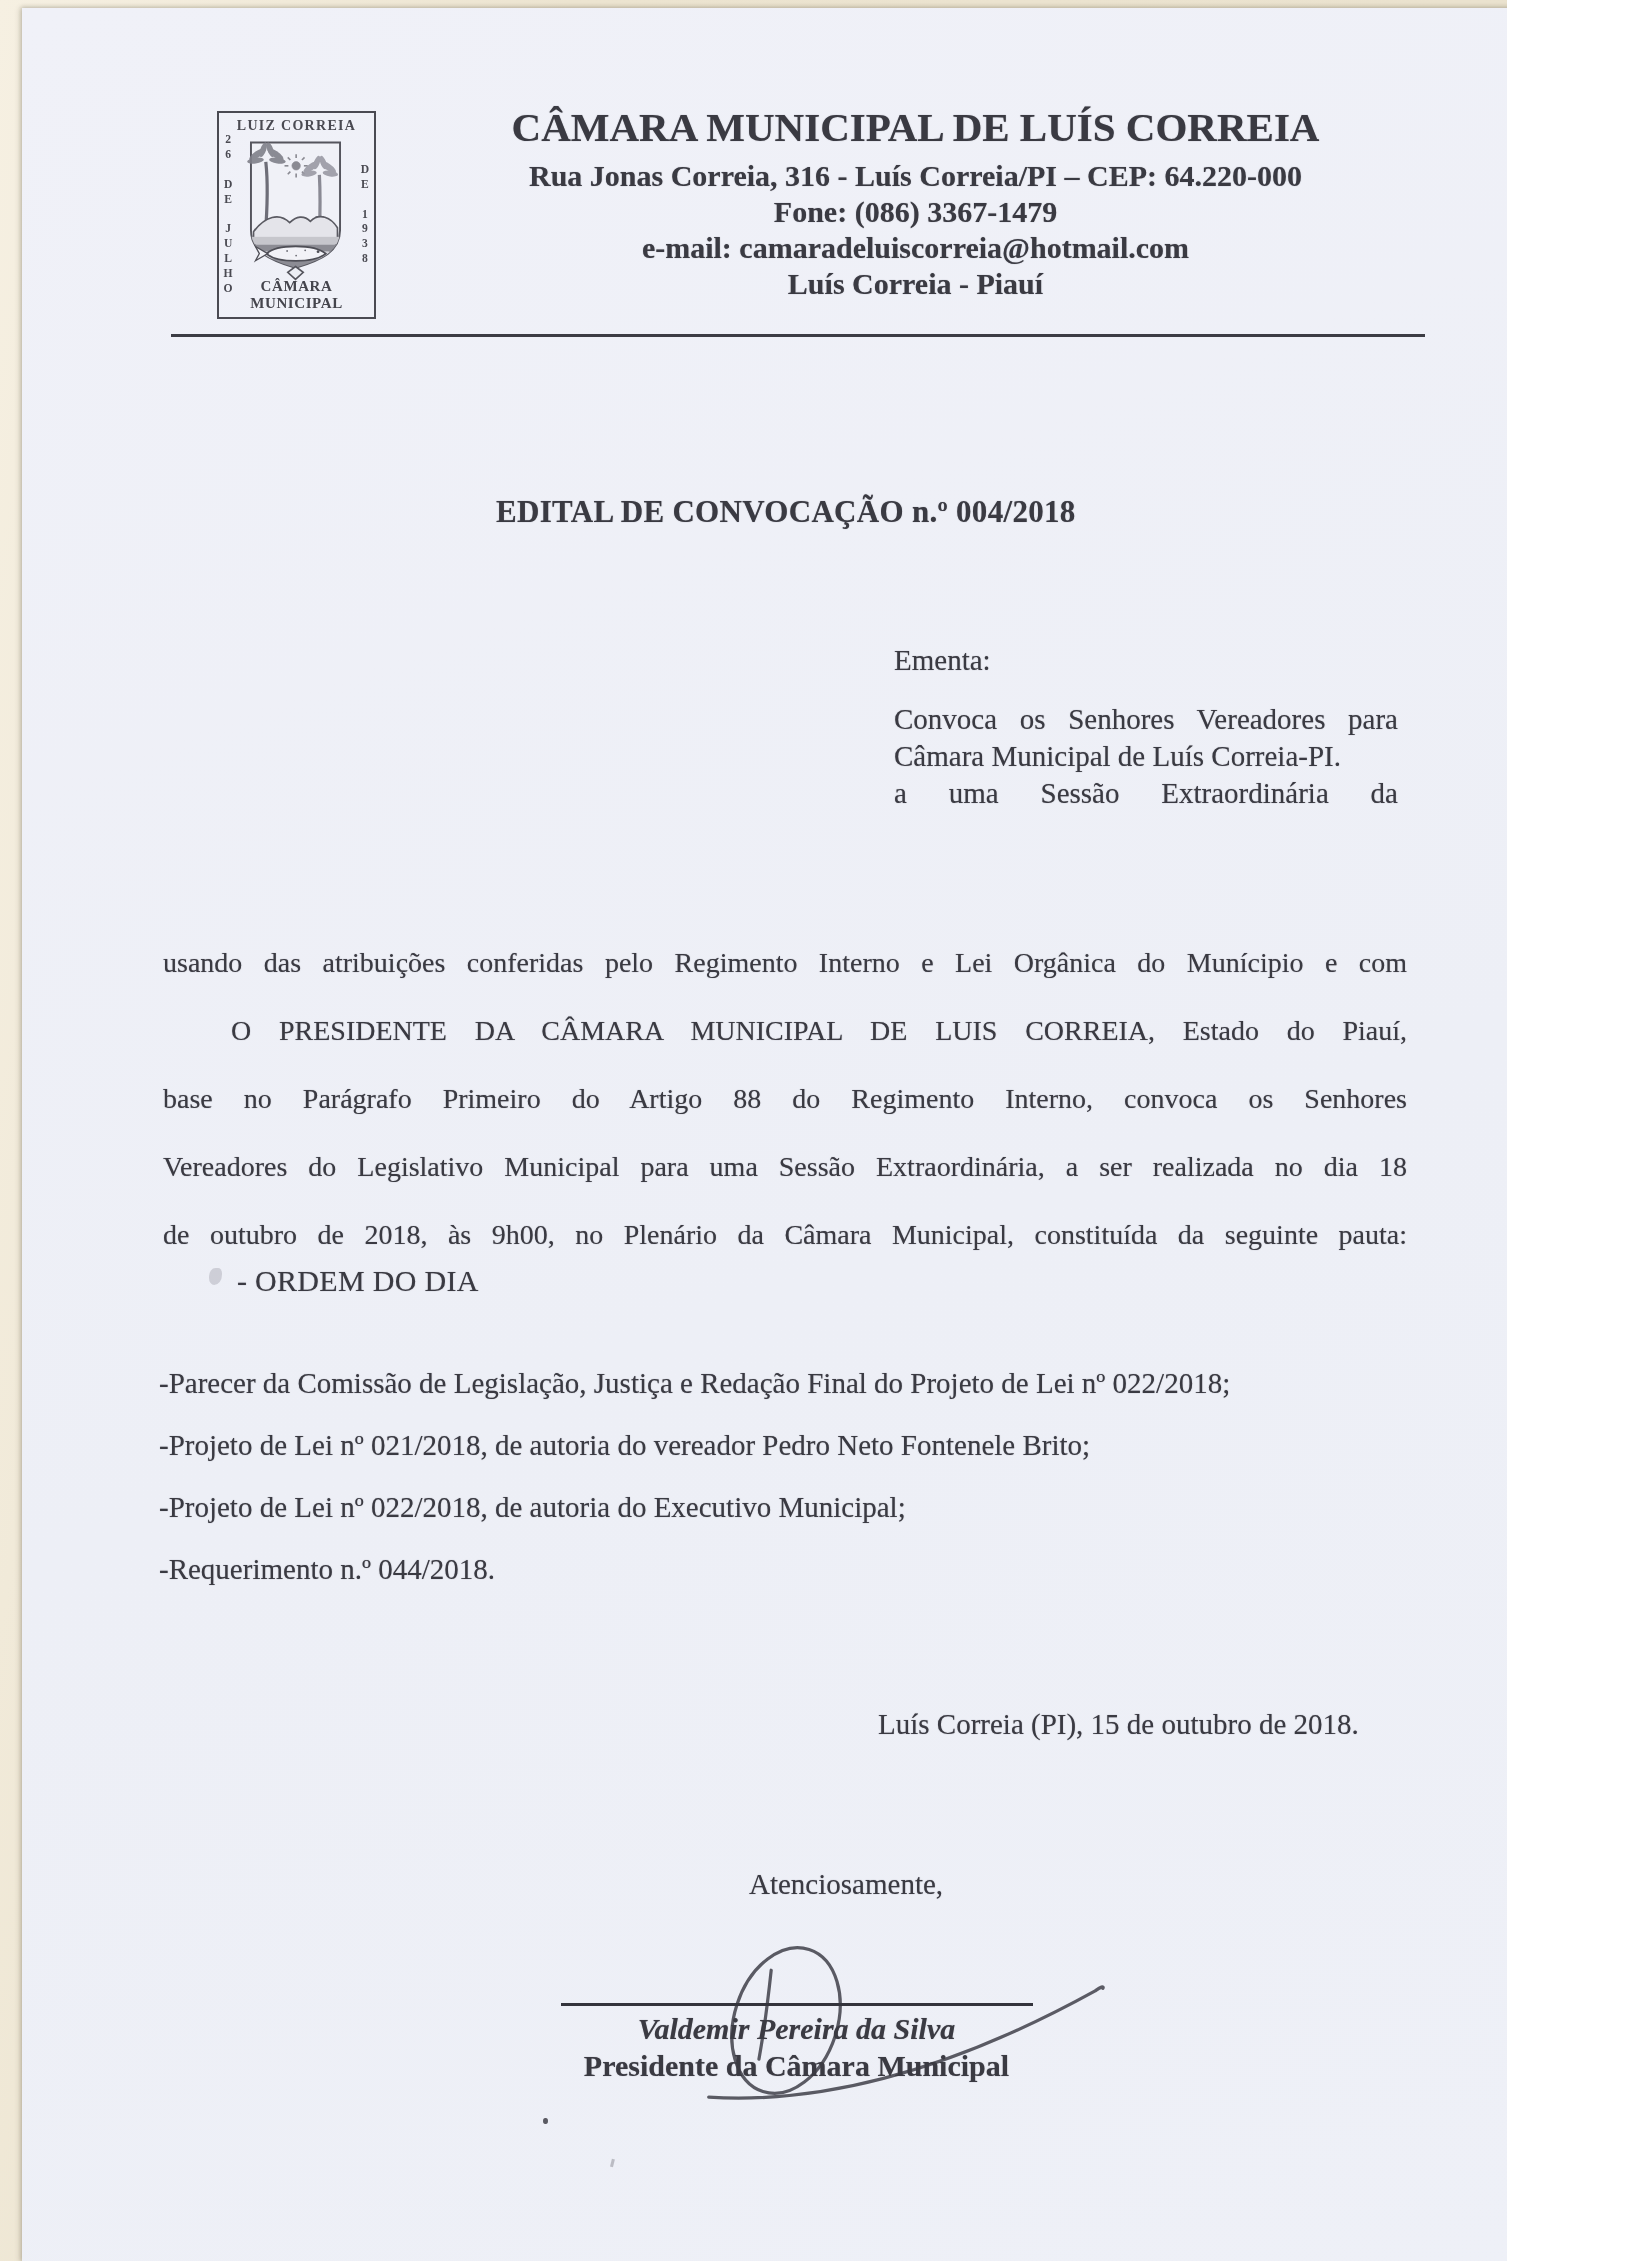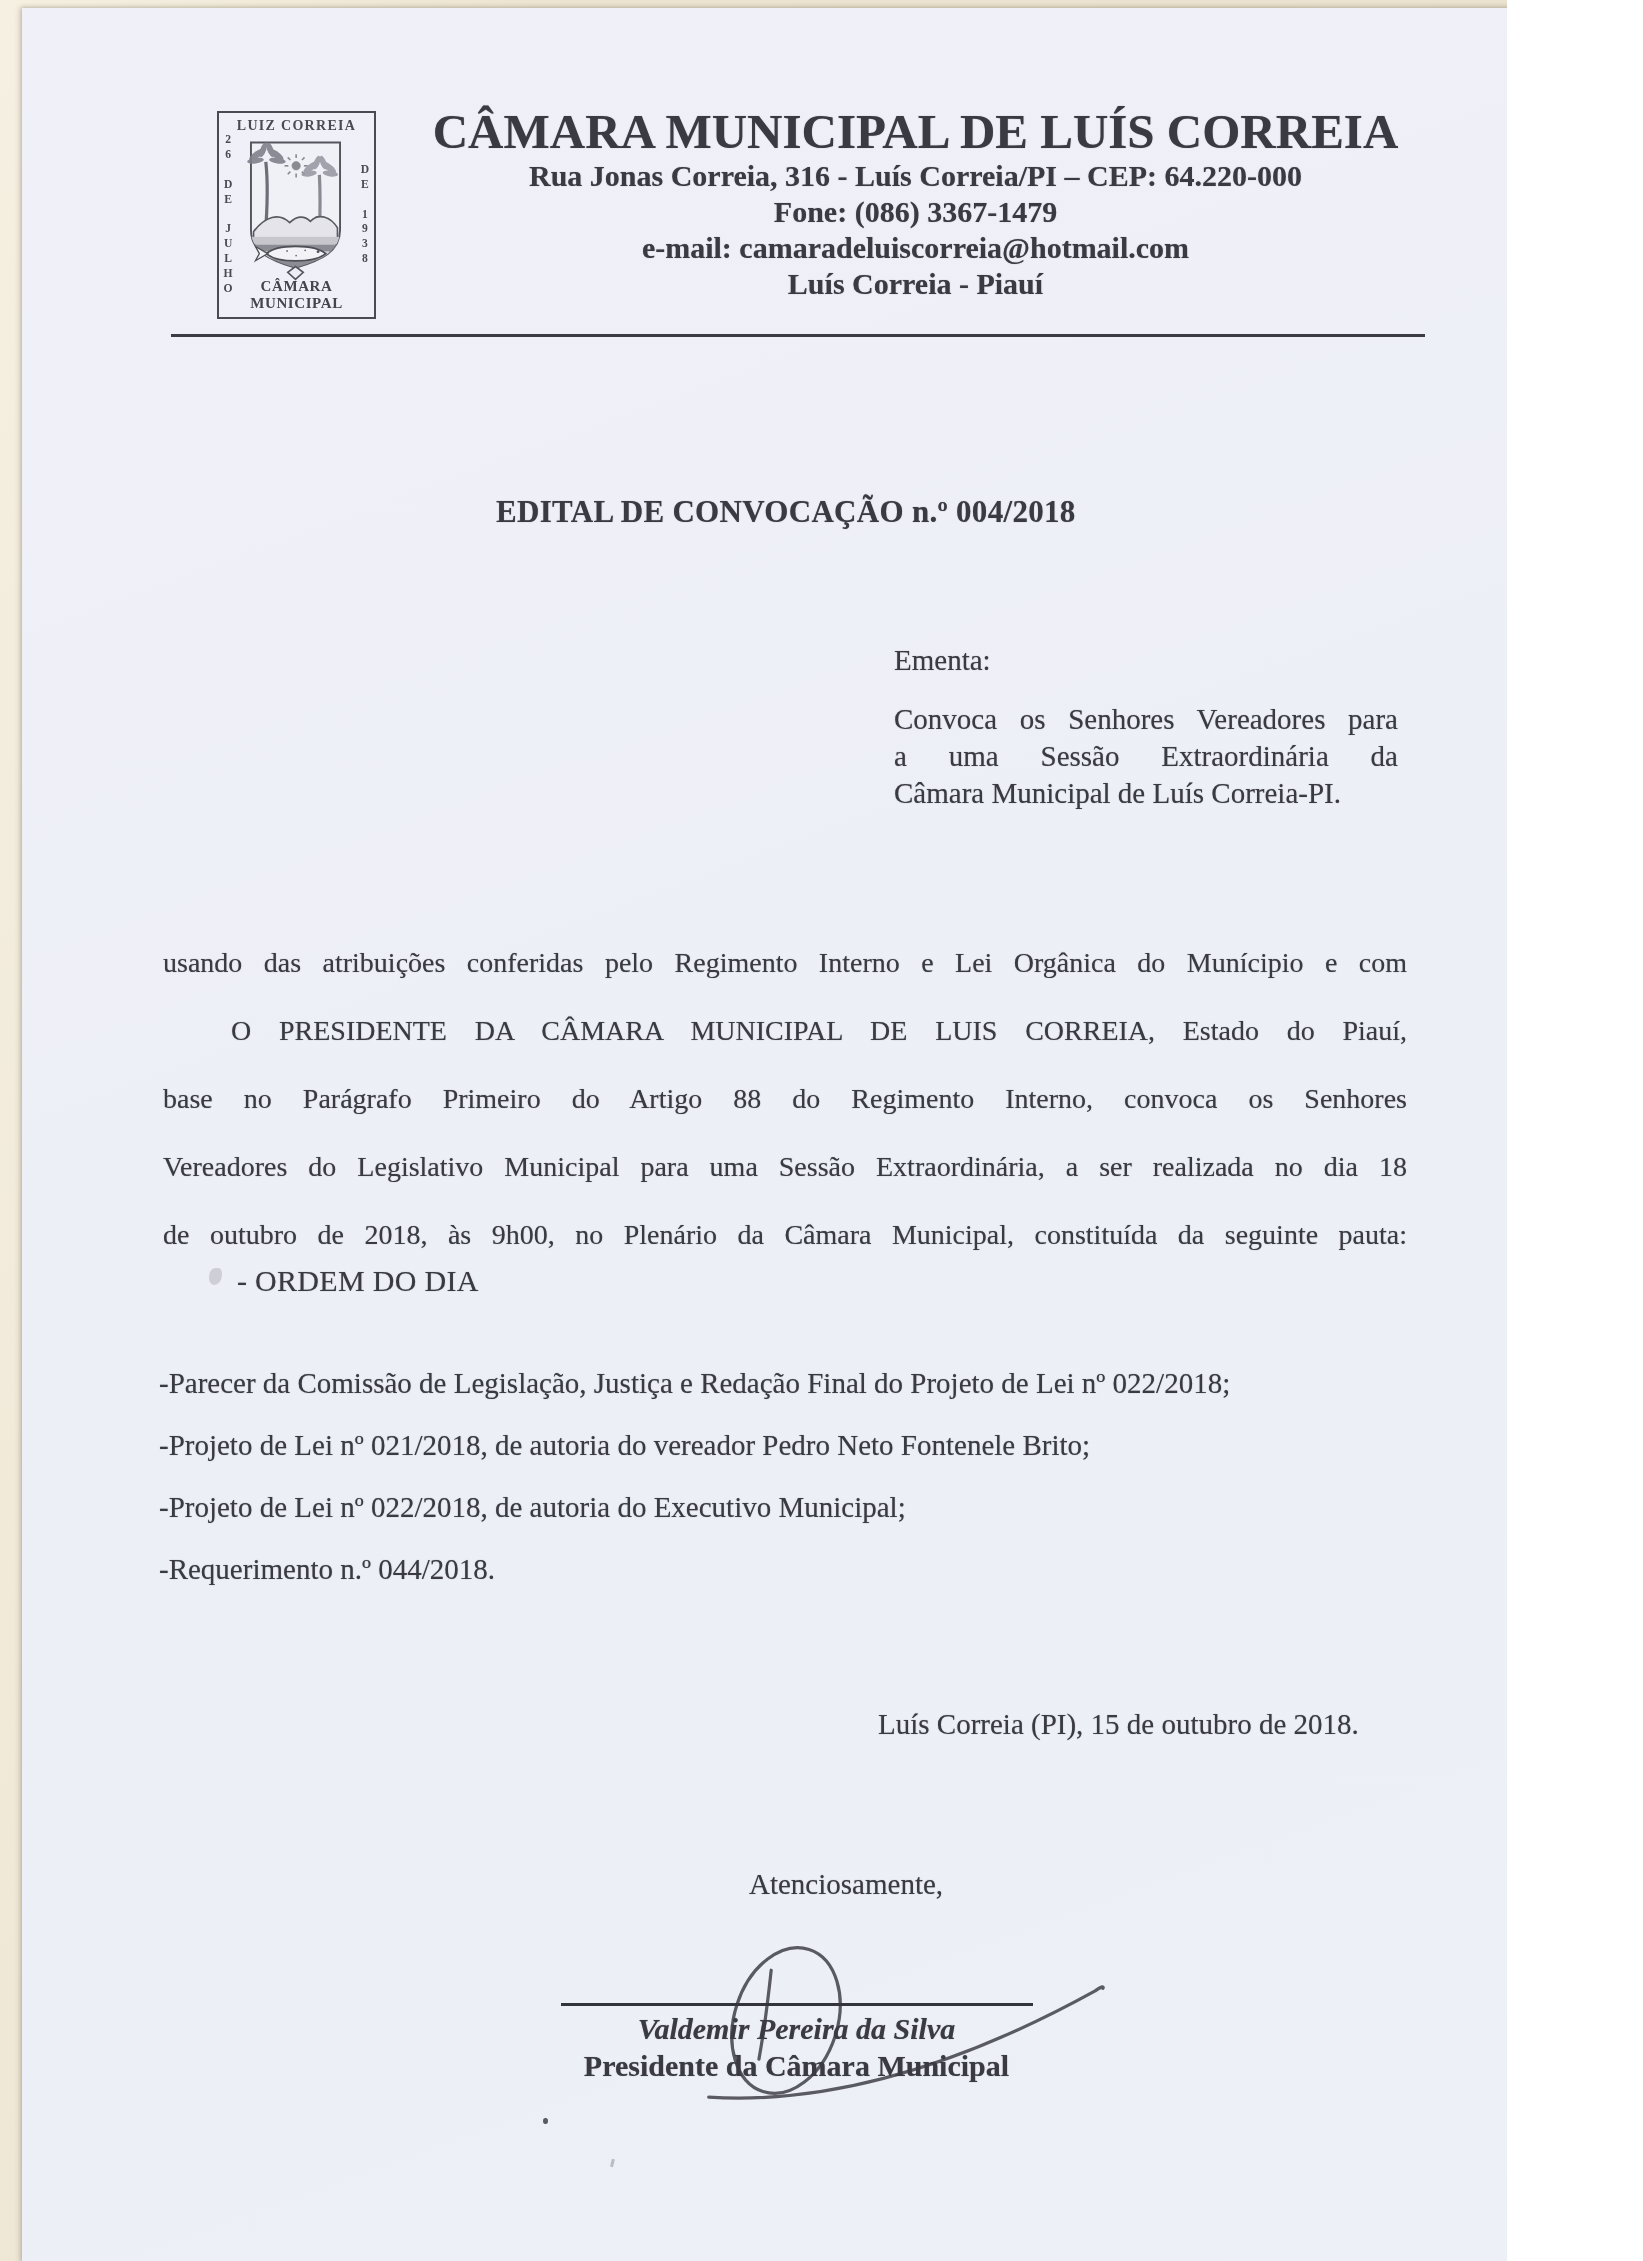--- a/index.html
+++ b/index.html
@@ -28,21 +28,21 @@
     font-size:15px;font-weight:bold;letter-spacing:0.6px;color:#45454d;}
   .crest-side{position:absolute;top:50%;transform:translateY(-50%);
     writing-mode:vertical-rl;text-orientation:upright;letter-spacing:1.9px;
     font-size:11.6px;font-weight:bold;color:#4a4a52;white-space:nowrap;}
   .crest-side.left{left:2.6px;}
   .crest-side.right{right:2.6px;}
   .crest-shield{position:absolute;left:28px;top:27px;}
 
   .header-text{position:absolute;left:387px;top:0;width:1057px;text-align:center;}
   .org-name{position:absolute;top:103px;left:0;width:100%;
-    font-size:49px;font-weight:bold;letter-spacing:0px;}
+    font-size:41px;font-weight:bold;letter-spacing:0px;}
   .hline{position:absolute;left:0;width:100%;font-size:30px;font-weight:bold;}
   .addr{top:159px;}
   .phone{top:195px;}
   .email{top:231px;}
   .city{top:267px;}
   .rule{position:absolute;left:171px;top:334px;width:1254px;height:2.6px;
     background:#3c3c44;box-shadow:0 0 0.6px rgba(60,60,70,.6);}
 
   
   .doc-title{position:absolute;left:496px;top:494px;
@@ -176,22 +176,22 @@
     <div class="hline email ink">e-mail: camaradeluiscorreia@hotmail.com</div>
     <div class="hline city ink">Luís Correia - Piauí</div>
   </div>
   <div class="rule"></div>
 
   <div class="doc-title ink">EDITAL DE CONVOCAÇÃO n.º 004/2018</div>
 
   <div class="ementa-label ink">Ementa:</div>
   <div class="ementa ink">
     <div class="ln">Convoca os Senhores Vereadores para</div>
+    <div class="ln last">Câmara Municipal de Luís Correia-PI.</div>
     <div class="ln">a uma Sessão Extraordinária da</div>
-    <div class="ln last">Câmara Municipal de Luís Correia-PI.</div>
   </div>
 
   <div class="body-par ink">
     <div class="ln">usando das atribuições conferidas pelo Regimento Interno e Lei Orgânica do Munícipio e com</div>
     <div class="ln indent">O PRESIDENTE DA CÂMARA MUNICIPAL DE LUIS CORREIA, Estado do Piauí,</div>
     <div class="ln">base no Parágrafo Primeiro do Artigo 88 do Regimento Interno, convoca os Senhores</div>
     <div class="ln">Vereadores do Legislativo Municipal para uma Sessão Extraordinária, a ser realizada no dia 18</div>
     <div class="ln">de outubro de 2018, às 9h00, no Plenário da Câmara Municipal, constituída da seguinte pauta:</div>
   </div>
 

